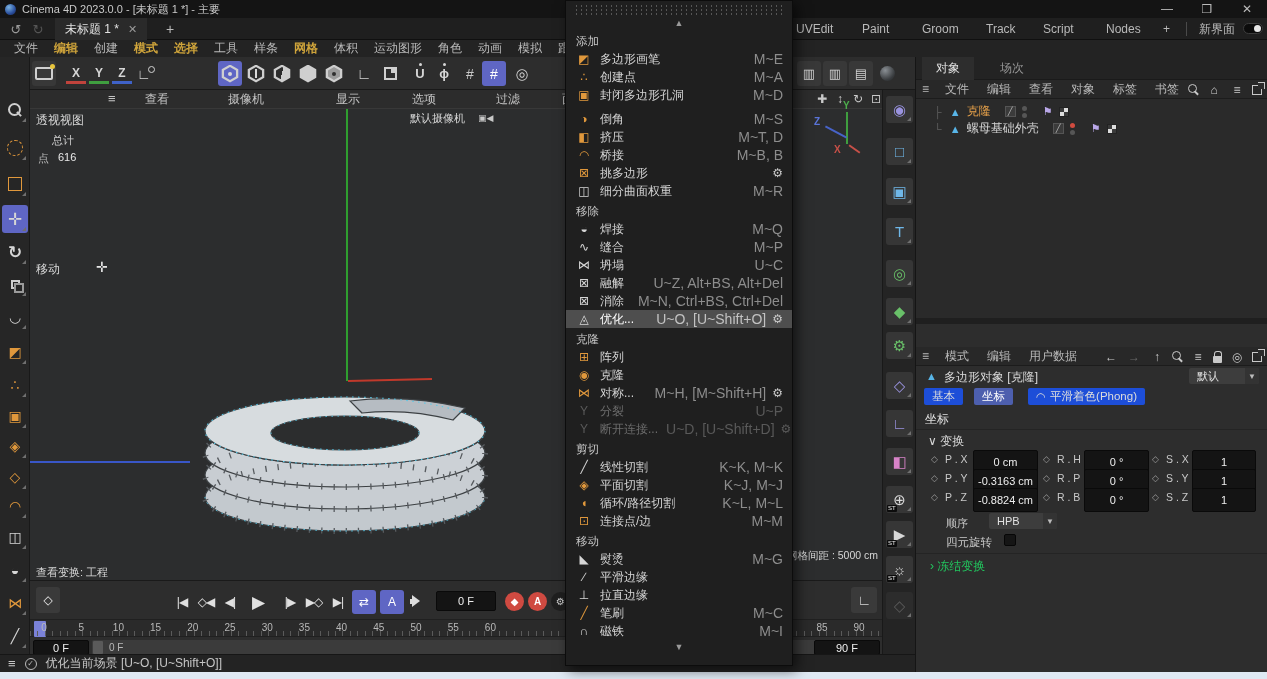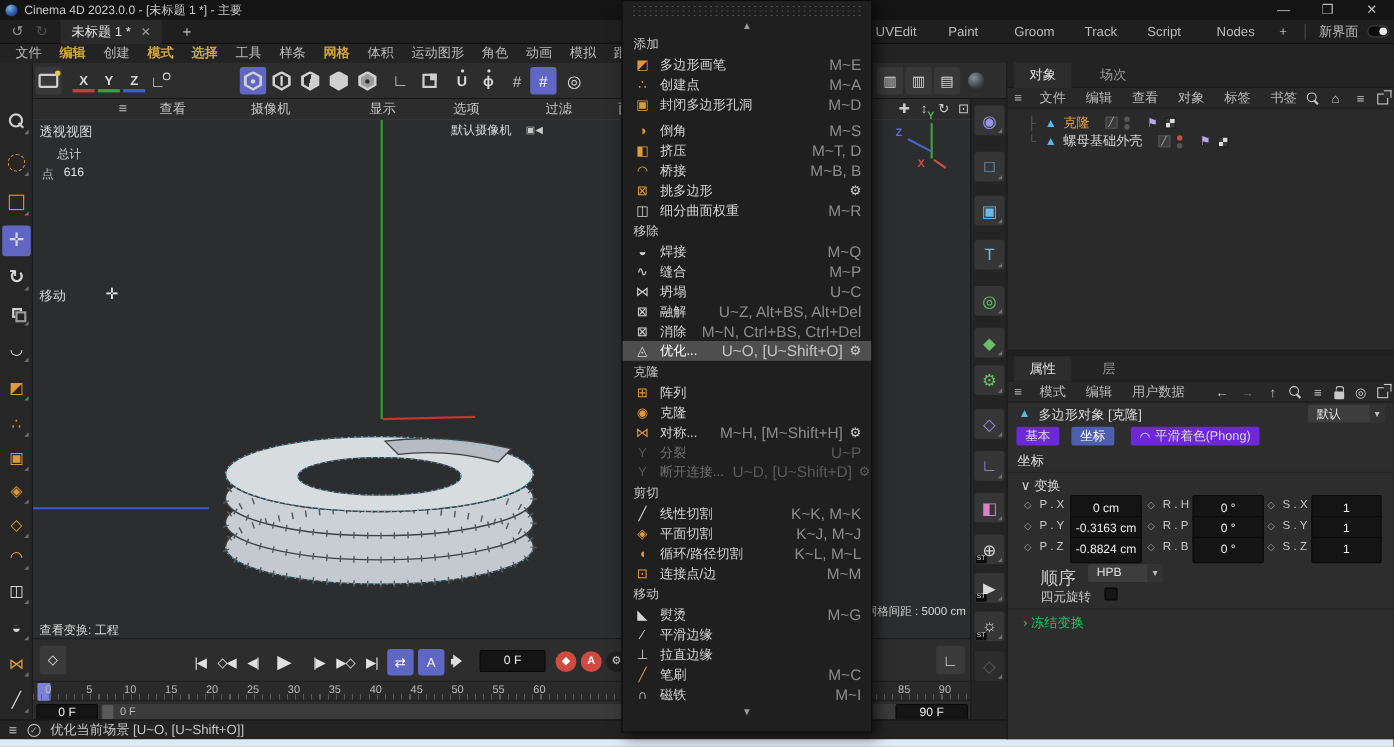--- a/index.html
+++ b/index.html
@@ -123,21 +123,21 @@
 .i-lock::before{content:"";position:absolute;top:-5px;left:1px;width:6px;height:5px;border:1.5px solid #c9c9c9;border-bottom:none;border-radius:3px 3px 0 0}
 .omrow{position:absolute;left:0;width:352px;height:17px;display:flex;align-items:center}
 .tree{color:#5f5f5f;font-size:11px}
 .polyico{color:#58b5e8;font-size:11px}
 .dot5{width:5px;height:5px;border-radius:50%;background:#565656}
 .dot5.red{background:#d04b3f}
 .pencilbox{width:11px;height:11px;border:1px solid #555;background:#3b3b3b;color:#bbb;font-size:8px;display:flex;align-items:center;justify-content:center}
 .checker{width:10px;height:10px;background:conic-gradient(#ddd 0 25%,#3a3a3a 0 50%,#ddd 0 75%,#3a3a3a 0);border:1px solid #222}
 .flag{color:#b9a7e8;font-size:11px}
 .splitter{position:absolute;left:0;width:352px;height:6px;background:#1f1f1f}
-.sectab{position:absolute;top:0;height:17px;border-radius:2px;background:#6d28d9;color:#dcdcdc;display:flex;align-items:center;justify-content:center;font-size:11.5px;padding:0 8px}
+.sectab{position:absolute;top:0;height:17px;border-radius:2px;background:#1d4ed8;color:#dcdcdc;display:flex;align-items:center;justify-content:center;font-size:11.5px;padding:0 8px}
 .sectab.bluetab{background:#4d5fae;color:#fff}
 .clabel{position:absolute;font-size:10.5px;color:#c9c9c9}
 .cdia{position:absolute;color:#9a9a9a;font-size:9px}
 .cfield{position:absolute;height:24px}
 .ddown{position:absolute;height:16px;background:#3d3d3d;border-radius:2px;color:#e0e0e0;font-size:11px;display:flex;align-items:center;padding-left:8px}
 .ddown .arr{position:absolute;right:0;top:0;width:14px;height:16px;background:#333;border-radius:0 2px 2px 0;display:flex;align-items:center;justify-content:center;color:#bbb;font-size:8px}
 .chk{position:absolute;width:12px;height:12px;background:#151515;border:1px solid #060606;border-radius:2px}
 
 
 #cmenu{position:absolute;left:565px;top:0;width:228px;height:666px;background:#1f1f1f;border:1px solid #0c0c0c;box-shadow:4px 4px 12px rgba(0,0,0,.6);z-index:60}
@@ -527,24 +527,20 @@
       <span style="display:flex;flex-direction:column;gap:2px;margin-left:6px">
           <span class="dot5 red"></span>
           <span class="dot5"></span>
         </span>
       <span class="flag" style="margin-left:16px">⚑</span>
       <span class="checker" style="margin-left:6px"></span>
     </div>
   </div>
   <div class="splitter" style="top:261px"></div>
 
-  <div class="ptabrow" style="top:267px">
-    <span class="ptab active" style="left:6px">属性</span>
-    <span class="ptab" style="left:72px">层</span>
-  </div>
   <div class="pmenurow" style="top:290px">
     <span class="hamb">≡</span>
     <span id="am-menu" style="display:flex">
         <span class="pm-item">模式</span>
         <span class="pm-item">编辑</span>
         <span class="pm-item">用户数据</span>
       </span>
     <span class="pright">
       <span class="pic">←</span>
       <span class="pic" style="color:#6a6a6a">→</span>
@@ -603,21 +599,21 @@
     <span class="clabel" style="left:29px;top:434px">P . Z</span>
     <span class="field cfield" style="left:57px;top:431px;width:65px">-0.8824 cm</span>
     <span class="cdia" style="left:127px;top:435px">◇</span>
     <span class="clabel" style="left:141px;top:434px">R . B</span>
     <span class="field cfield" style="left:168px;top:431px;width:65px">0 °</span>
     <span class="cdia" style="left:236px;top:435px">◇</span>
     <span class="clabel" style="left:250px;top:434px">S . Z</span>
     <span class="field cfield" style="left:276px;top:431px;width:64px">1</span>
   </div>
 
-  <span class="clabel" style="left:30px;top:459px;font-size:16px">顺序</span>
+  <span class="clabel" style="left:30px;top:459px;font-size:11px">顺序</span>
   <span class="ddown" style="left:73px;top:456px;width:68px">
       <span>HPB</span>
       <span class="arr">▼</span>
     </span>
   <span class="clabel" style="left:30px;top:478px;font-size:11.5px">四元旋转</span>
   <span class="chk" style="left:88px;top:477px"></span>
   <div style="position:absolute;left:0;top:496px;width:352px;height:1px;background:#242424"></div>
   <span style="position:absolute;left:14px;top:501px;color:#22c55e">› <span>冻结变换</span></span>
 </div>
 

